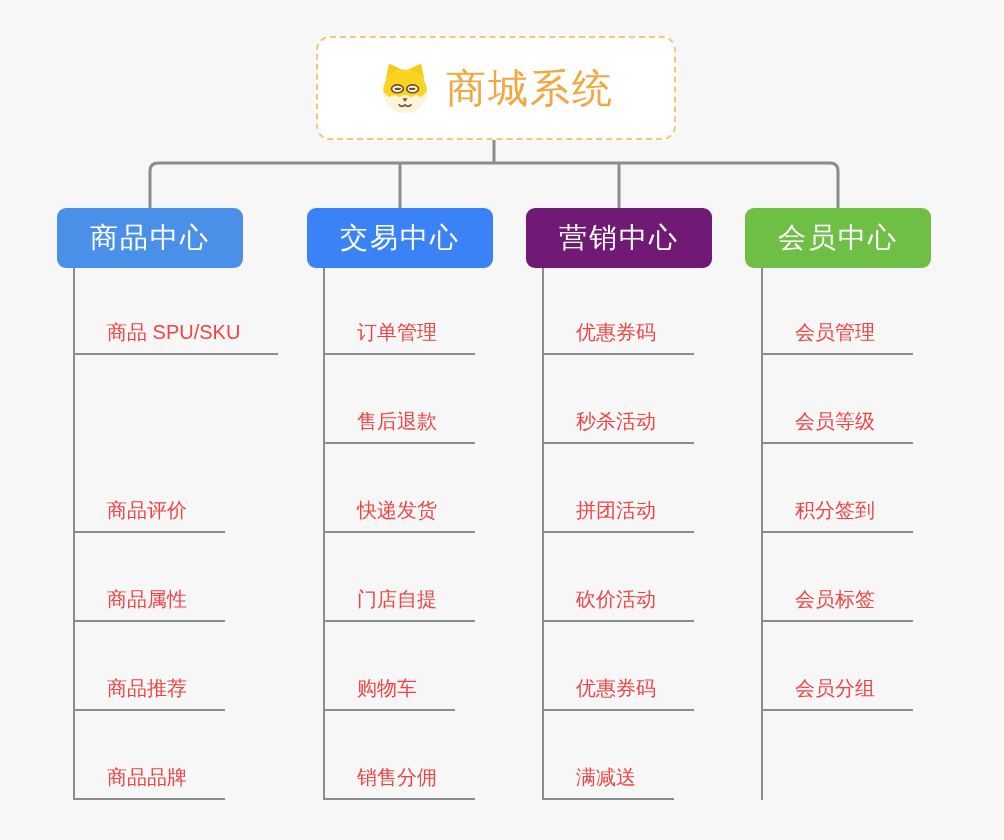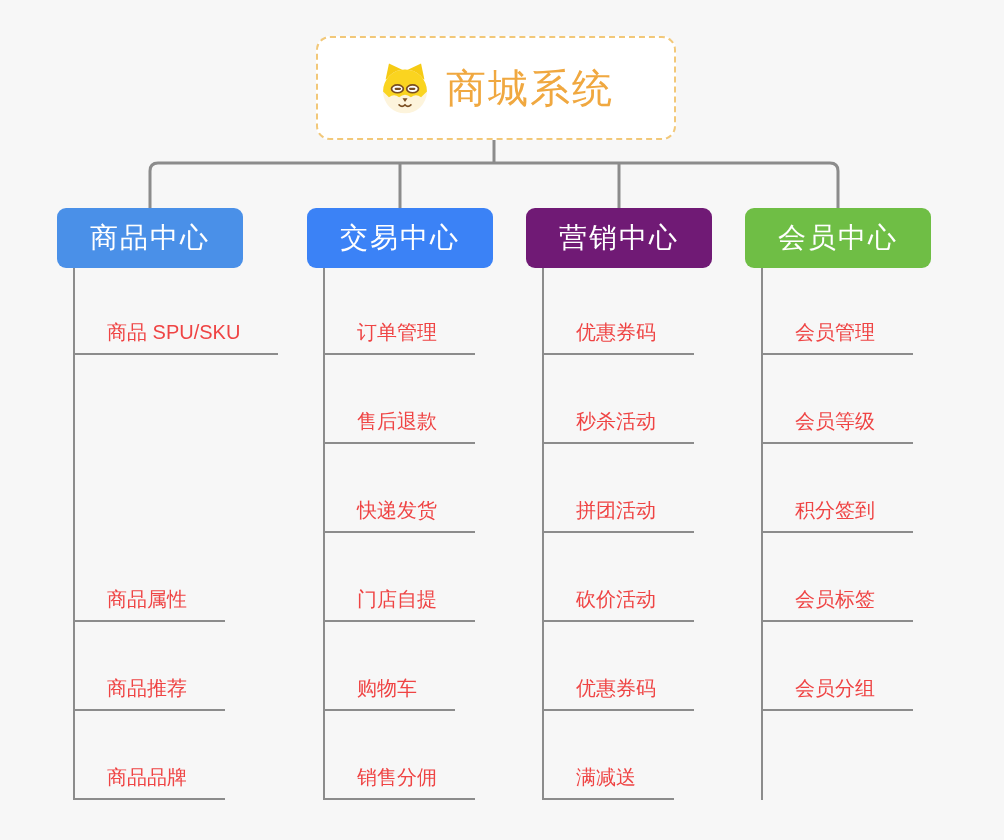--- a/index.html
+++ b/index.html
@@ -64,20 +64,21 @@
       <path d="M29 44 h6 l-3 4.5 Z" fill="#7A4E21"></path>
       <path d="M25 52 q3.5 3.5 7 0 q3.5 3.5 7 0" stroke="#7A4E21" stroke-width="2" fill="none" stroke-linecap="round"></path>
     </svg>
     <span class="root-title" style="color: rgb(240, 168, 64);">商城系统</span>
   </div>
 
   <div class="column" style="left:57px">
     <div class="branch-box" style="background-color: rgb(74, 144, 232);">商品中心</div>
     <div class="vline"></div>
     <div class="leaf leaf-t1">商品 SPU/SKU</div>
+    <div class="leaf leaf-t3">商品评价</div>
     <div class="leaf leaf-t4">商品属性</div>
     <div class="leaf leaf-t5">商品推荐</div>
     <div class="leaf leaf-t6">商品品牌</div>
   </div>
 
   <div class="column" style="left:307px">
     <div class="branch-box" style="background-color: #3b82f6;">交易中心</div>
     <div class="vline"></div>
     <div class="leaf leaf-t1">订单管理</div>
     <div class="leaf leaf-t2">售后退款</div>

